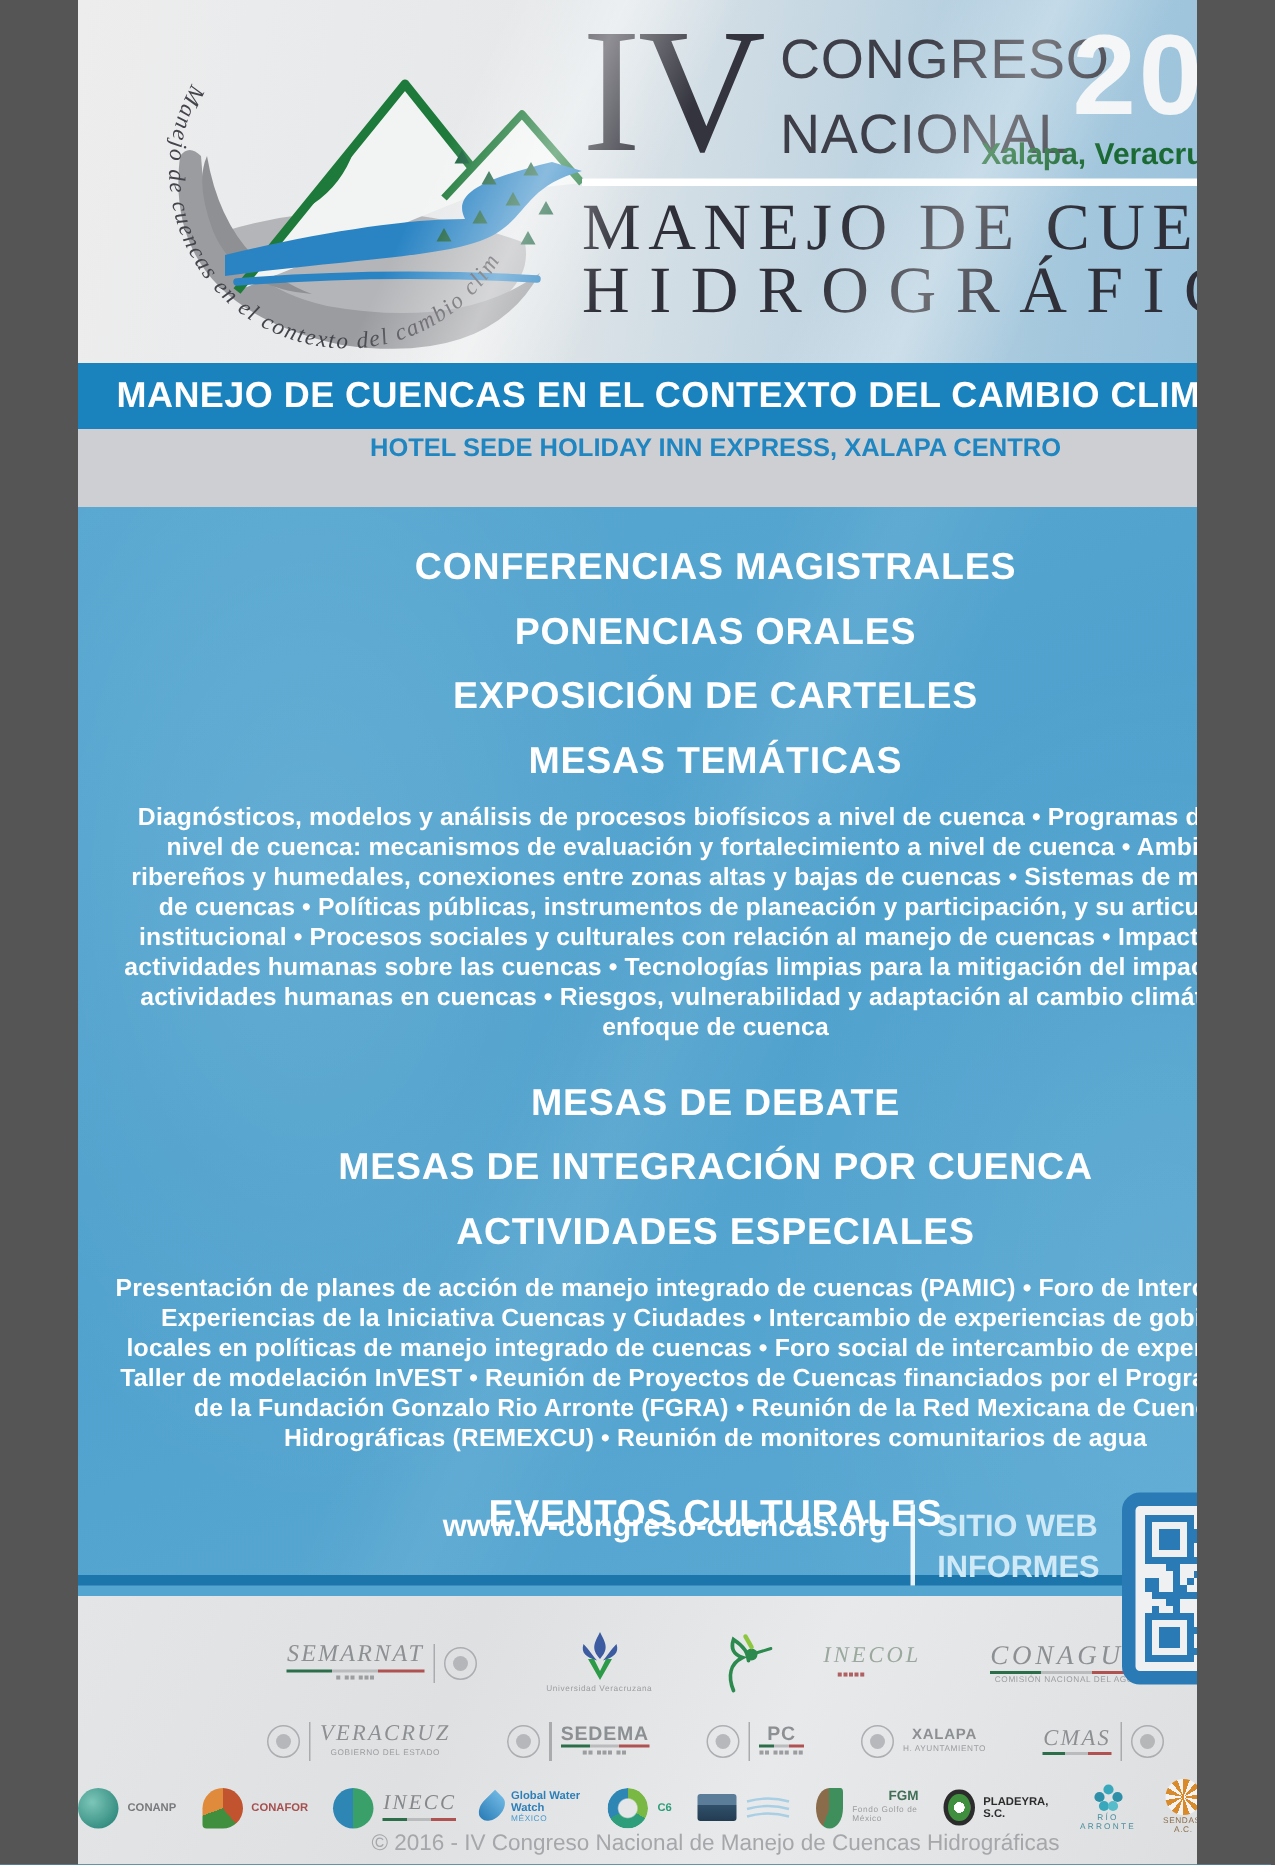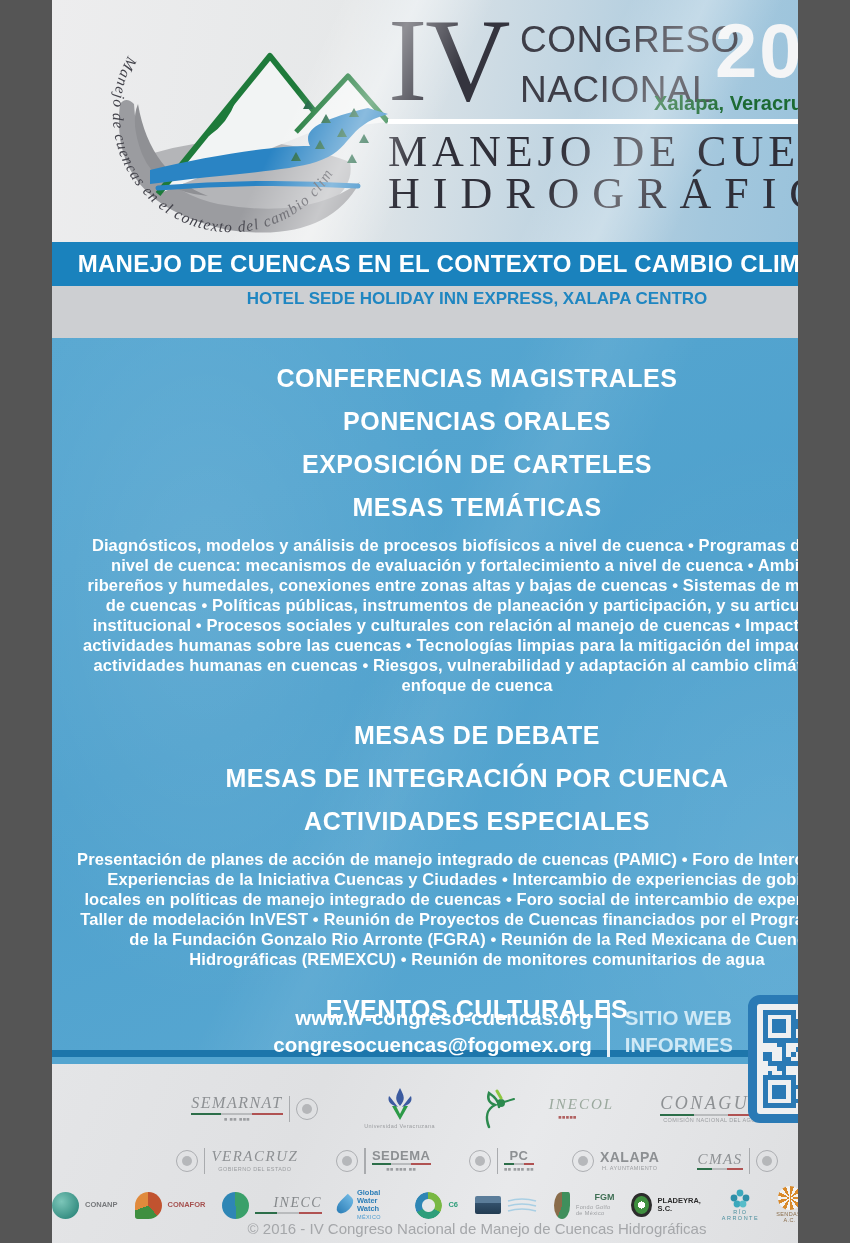--- a/index.html
+++ b/index.html
@@ -134,21 +134,20 @@
     <p>Diagnósticos, modelos y análisis de procesos biofísicos a nivel de cuenca • Programas de PSA a nivel de cuenca: mecanismos de evaluación y fortalecimiento a nivel de cuenca • Ambientes ribereños y humedales, conexiones entre zonas altas y bajas de cuencas • Sistemas de monitoreo de cuencas • Políticas públicas, instrumentos de planeación y participación, y su articulación institucional • Procesos sociales y culturales con relación al manejo de cuencas • Impacto de las actividades humanas sobre las cuencas • Tecnologías limpias para la mitigación del impacto de las actividades humanas en cuencas • Riesgos, vulnerabilidad y adaptación al cambio climático con enfoque de cuenca</p>
     <h2 class="gap">MESAS DE DEBATE</h2>
     <h2>MESAS DE INTEGRACIÓN POR CUENCA</h2>
     <h2>ACTIVIDADES ESPECIALES</h2>
     <p>Presentación de planes de acción de manejo integrado de cuencas (PAMIC) • Foro de Intercambio de Experiencias de la Iniciativa Cuencas y Ciudades • Intercambio de experiencias de gobiernos locales en políticas de manejo integrado de cuencas • Foro social de intercambio de experiencias • Taller de modelación InVEST • Reunión de Proyectos de Cuencas financiados por el Programa Agua de la Fundación Gonzalo Rio Arronte (FGRA) • Reunión de la Red Mexicana de Cuencas Hidrográficas (REMEXCU) • Reunión de monitores comunitarios de agua</p>
     <h2 class="gap">EVENTOS CULTURALES</h2>
 
     <div class="contact">
       <div class="urls">
         <a href="#">www.iv-congreso-cuencas.org</a>
-        <a href="#">congresocuencas@fogomex.org</a>
       </div>
       <div class="vdiv"></div>
       <div class="sitio">
         <div>SITIO WEB</div>
         <div>INFORMES</div>
       </div>
       <div class="qr-box">
         <svg id="qr" viewBox="0 0 105 105" shape-rendering="crispEdges">
             <rect x="0" y="0" width="5" height="5" fill="#2a7ab5"></rect>
             <rect x="5" y="0" width="5" height="5" fill="#2a7ab5"></rect>
@@ -453,21 +452,21 @@
         <div class="mini-sep"></div>
         <div class="stack">
           <span class="wm-sans">PC</span>
           <span class="tricolor"></span>
           <span class="caption">■■ ■■■ ■■</span>
         </div>
       </div>
       <div class="lg">
         <div class="seal"></div>
         <div class="stack">
-          <span class="wm-sans" style="font-size:14px;">XALAPA</span>
+          <span class="wm-sans" style="font-size:10px;">XALAPA</span>
           <span class="caption">H. AYUNTAMIENTO</span>
         </div>
       </div>
       <div class="lg">
         <div class="stack">
           <span class="wordmark" style="font-size:15px;">CMAS</span>
           <span class="tricolor"></span>
         </div>
         <div class="mini-sep"></div>
         <div class="seal"></div>
@@ -479,21 +478,21 @@
         <span class="dot" style="background:radial-gradient(circle at 35% 35%, #7cc6b9, #1d7a6e);"></span>
         <span class="tiny-label">CONANP</span>
       </div>
       <div class="lg">
         <span class="dot" style="background:conic-gradient(#c1532f 0 140deg, #3f8f3f 140deg 250deg, #e08a3c 250deg 360deg); border-radius:50% 50% 50% 10%;"></span>
         <span class="tiny-label" style="color:#a5504e;">CONAFOR</span>
       </div>
       <div class="lg">
         <span class="dot" style="background:conic-gradient(#3aa06a 0 180deg, #2e86b5 180deg 360deg);"></span>
         <div class="stack">
-          <span class="wordmark" style="font-size:14px; color:#85888b;margin-left:18px;">INECC</span>
+          <span class="wordmark" style="font-size:14px; color:#85888b;">INECC</span>
           <span class="tricolor"></span>
         </div>
       </div>
       <div class="lg">
         <span style="width:20px; height:20px; background:linear-gradient(#6db6e2,#2d7fb8); border-radius:0 50% 50% 50%; transform:rotate(45deg); display:inline-block;"></span>
         <div class="stack" style="align-items:flex-start;">
           <span class="tiny-label" style="color:#2d7fb8;">Global Water Watch</span>
           <span class="caption" style="color:#4a9bd0;">MÉXICO</span>
         </div>
       </div>

